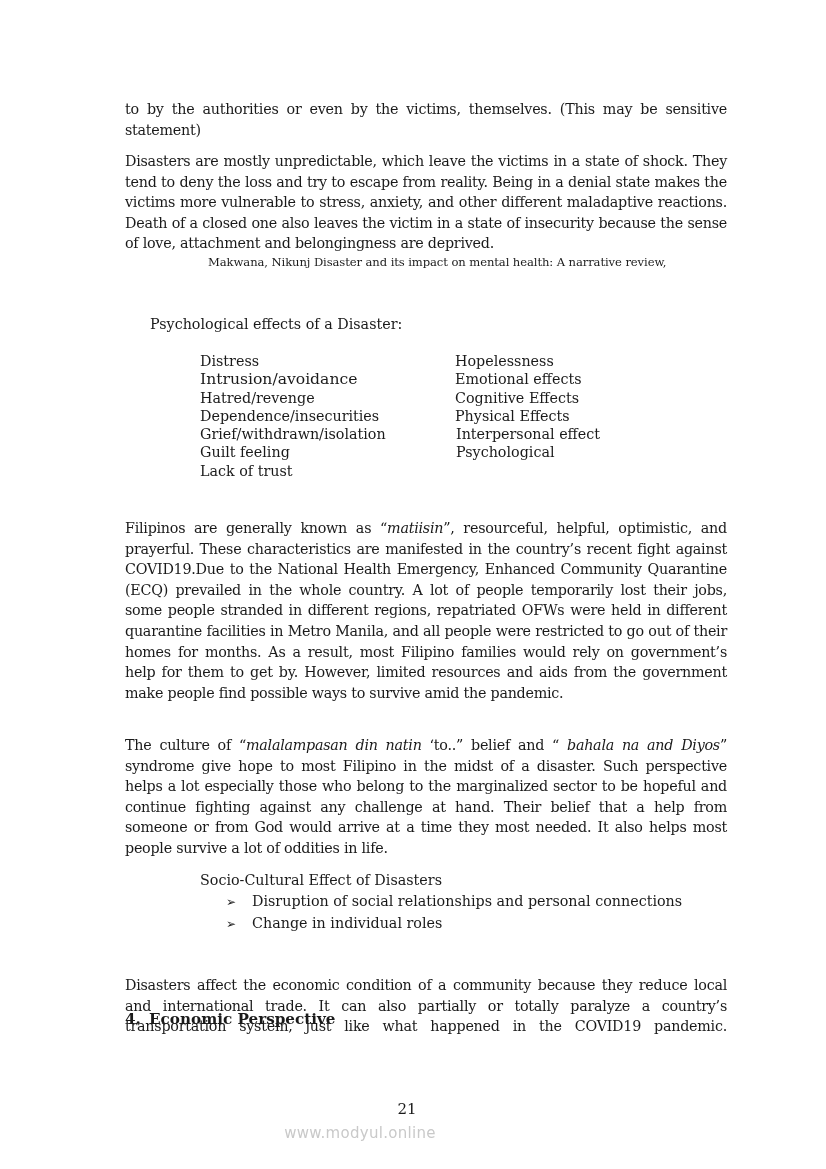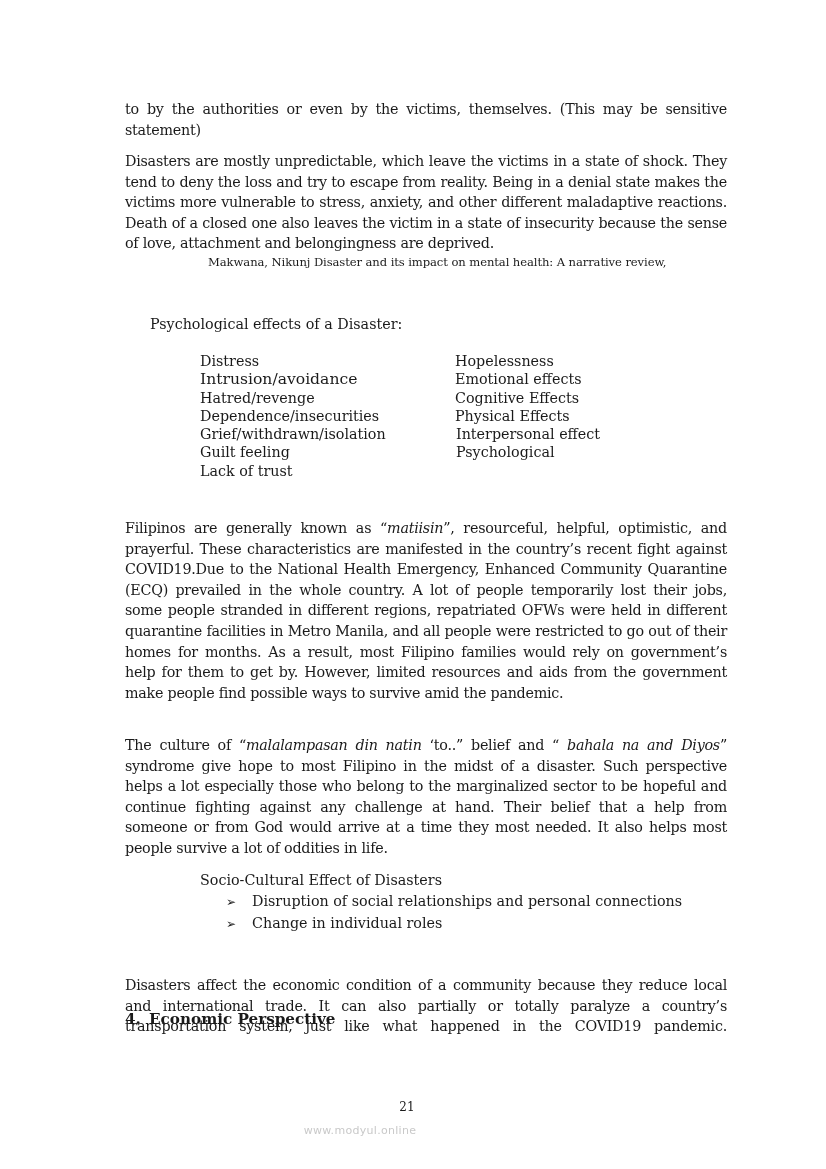--- a/index.html
+++ b/index.html
@@ -22,24 +22,24 @@
   .effects-col { position: absolute; font-size: 14.3px; line-height: 18.3px; }
   .effects-col div { white-space: nowrap; }
   .effects-col .big { font-size: 15.6px; }
   .heading {
     position: absolute; left: 125px; font-weight: bold; font-size: 15.2px;
   }
   .heading .num { display: inline-block; width: 24px; }
   .bullets { position: absolute; left: 200px; font-size: 14.3px; line-height: 21px; }
   .bullets .item { white-space: nowrap; }
   .bullets .arrow { display: inline-block; width: 26px; padding-left: 26px; font-size: 12px; }
-  .footer-num { position: absolute; left: 0; width: 814px; top: 1100px; text-align: center; font-size: 12px; }
+  .footer-num { position: absolute; left: 0; width: 814px; top: 1100px; text-align: center; font-size: 15px; }
   .watermark {
     position: absolute; left: 0; width: 720px; top: 1124px; text-align: center;
-    font-family: "DejaVu Sans", sans-serif; font-size: 11px; color: #c9c9c9; letter-spacing: 0.3px;
+    font-family: "DejaVu Sans", sans-serif; font-size: 15px; color: #c9c9c9; letter-spacing: 0.3px;
   }
   em { font-style: italic; }
 </style>
 </head>
 <body>
 
 <div class="page">
 
   <p class="para col" style="top:99px;">to by the authorities or even by the victims, themselves. (This may be sensitive statement)</p>
 

